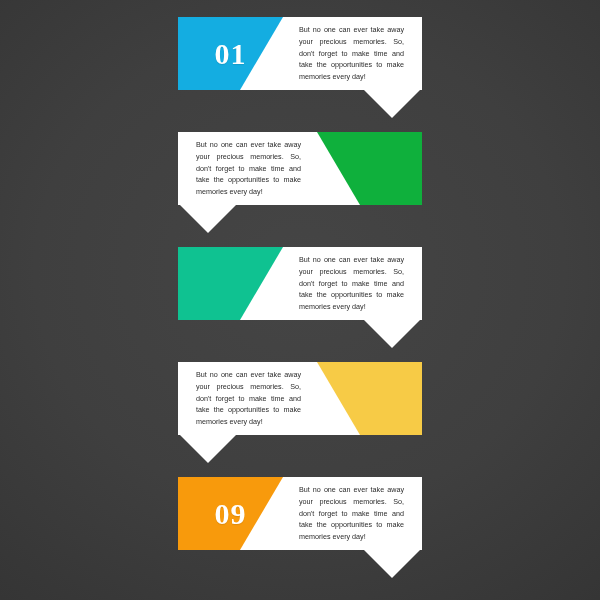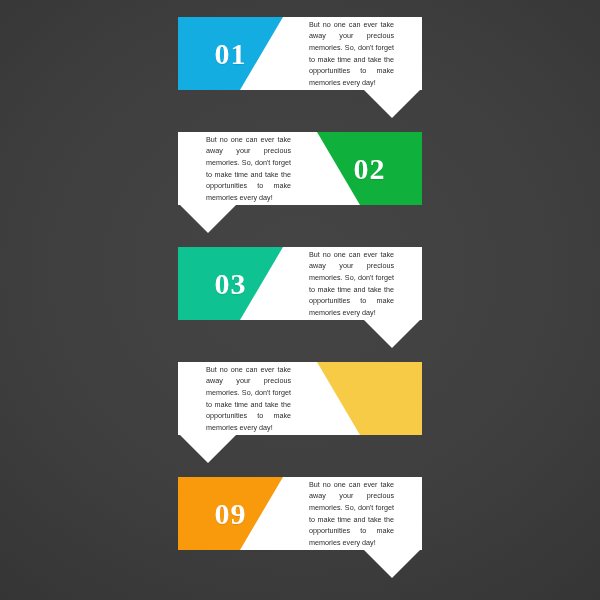--- a/index.html
+++ b/index.html
@@ -77,21 +77,21 @@
     align-items: center;
     color: #2b2b2b;
     font-size: 7.2px;
     line-height: 1.62;
     text-align: justify;
     text-align-last: left;
     font-family: "Liberation Sans", sans-serif;
   }
   .panel.ltr .copy { right: 0; padding: 0 14px 0 4px; }
   .panel.rtl .copy { left: 0;  padding: 0 4px 0 14px; }
-  .copy p { margin: 14px; }
+  .copy p { margin: 4px; }
 
   
   #p1 { top: 17px; }
   #p2 { top: 132px; }
   #p3 { top: 247px; }
   #p4 { top: 362px; }
   #p5 { top: 477px; }
 </style>
 </head>
 <body>
@@ -113,36 +113,34 @@
     </div>
   </div>
 
   <div class="panel rtl" id="p2">
     <div class="panel-stage">
       <svg class="panel-svg" width="244" height="108" viewBox="0 0 244 108">
         <path d="M0 0 H244 V73 H58 L30 101 L2 73 H0 Z" fill="#ffffff"></path>
         <path id="p2wedge" d="M244 0 H139 L182 73 H244 Z" fill="#0FB03C"></path>
       </svg>
       <div class="panel-body">
-        <div class="num">02</div>
         <div class="copy">
           <p>But no one can ever take away your precious memories. So, don't forget to make time and take the opportunities to make memories every day!</p>
         </div>
       </div>
     </div>
   </div>
 
   <div class="panel ltr" id="p3">
     <div class="panel-stage">
       <svg class="panel-svg" width="244" height="108" viewBox="0 0 244 108">
         <path d="M0 0 H244 V73 H242 L214 101 L186 73 H0 Z" fill="#ffffff"></path>
         <path id="p3wedge" d="M0 0 H105 L62 73 H0 Z" fill="#0FC291"></path>
       </svg>
       <div class="panel-body">
-        <div class="num">03</div>
         <div class="copy">
           <p>But no one can ever take away your precious memories. So, don't forget to make time and take the opportunities to make memories every day!</p>
         </div>
       </div>
     </div>
   </div>
 
   <div class="panel rtl" id="p4">
     <div class="panel-stage">
       <svg class="panel-svg" width="244" height="108" viewBox="0 0 244 108">

